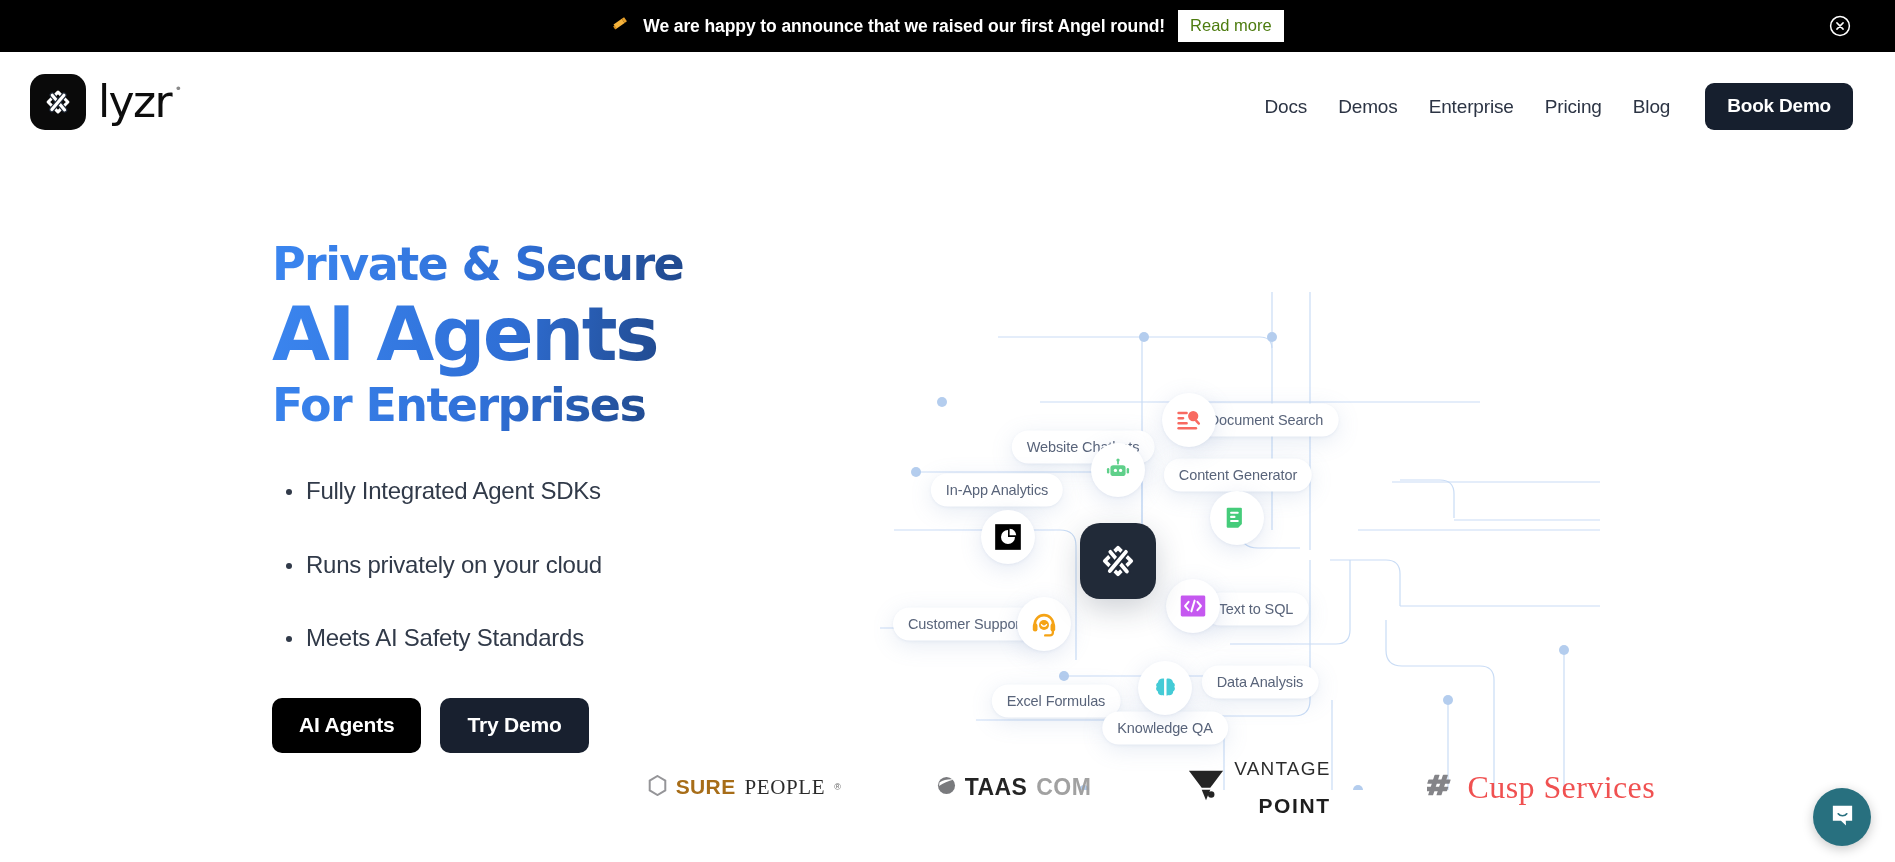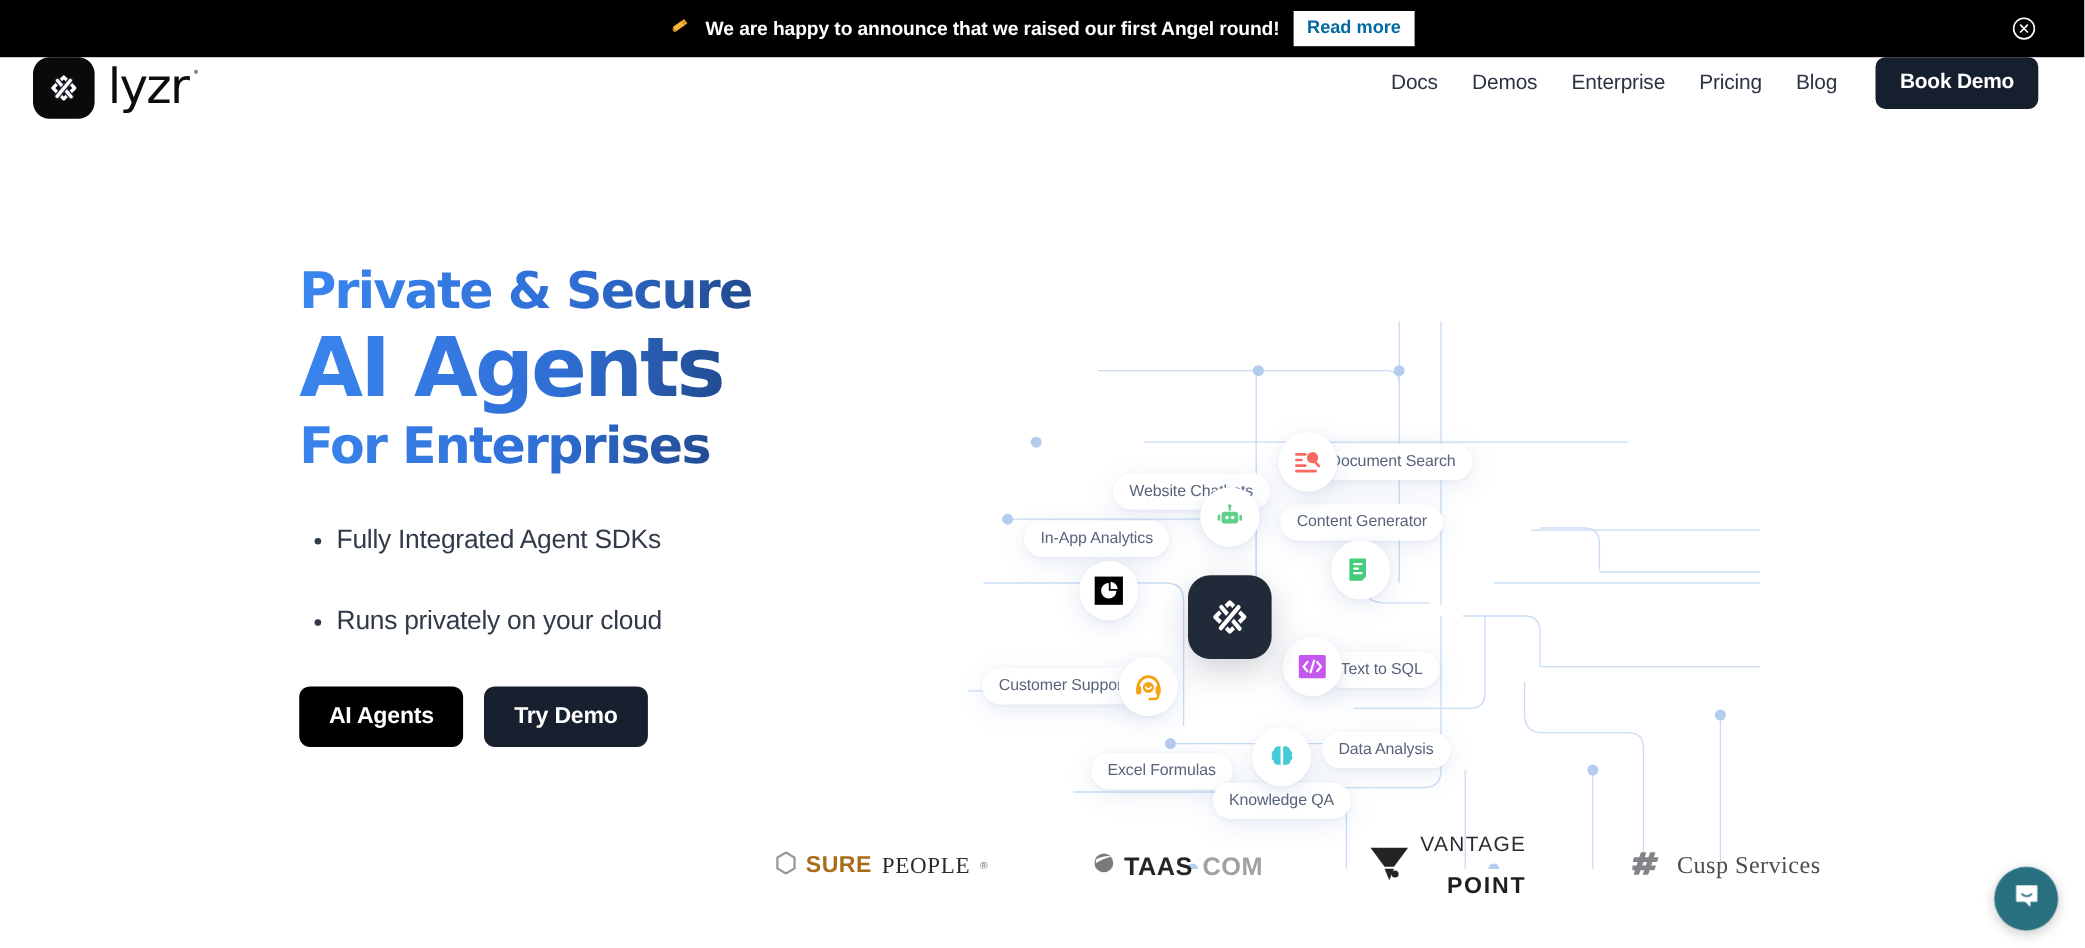--- a/index.html
+++ b/index.html
@@ -38,23 +38,23 @@
   .announce-text {
     color: #ffffff;
     font-size: 17.5px;
     font-weight: 700;
     letter-spacing: -0.1px;
     white-space: nowrap;
   }
   .announce-cta {
     display: inline-block;
     background: #ffffff;
-    color: #0369a1;
+    color: #4d7c0f;
     font-size: 16.5px;
-    font-weight: 700;
+    font-weight: 400;
     padding: 6px 12px 7px;
     border: none;
     cursor: pointer;
     font-family: inherit;
     line-height: 1.15;
   }
   .announce-close {
     position: absolute;
     right: 42px;
     top: 50%;
@@ -64,21 +64,21 @@
     cursor: pointer;
     display: flex;
     align-items: center;
     justify-content: center;
   }
 
   
   .site-header {
     height: 78px;
     display: flex;
-    align-items: flex-start;
+    align-items: flex-end;
     padding: 0 42px 0 30px;
     background: #ffffff;
   }
   .brand {
     display: flex;
     align-items: center;
     gap: 12px;
     cursor: pointer;
   }
   .brand-tile {
@@ -291,22 +291,22 @@
 
   .logo-taascom .t1 { font-weight: 700; font-size: 23px; color: #141414; letter-spacing: 0.4px; }
   .logo-taascom .t2 { font-weight: 700; font-size: 23px; color: #9a9a9a; letter-spacing: 0.4px; }
 
   .logo-vantage .stack { display: flex; flex-direction: column; line-height: 1; gap: 17px; text-align: right; }
   .logo-vantage .v1 { font-size: 19px; color: #1a1a1a; letter-spacing: 1.2px; font-weight: 400; }
   .logo-vantage .v2 { font-size: 21px; color: #0d0d0d; letter-spacing: 1.6px; font-weight: 700; }
 
   .logo-cusp .c1 {
     font-family: "Liberation Serif", serif;
-    font-size: 22px;
-    color: #404040;
+    font-size: 32px;
+    color: #ef4444;
     letter-spacing: 0.4px;
   }
 
   
   .chat-launcher {
     position: fixed;
     right: 24px;
     bottom: 16px;
     width: 58px;
     height: 58px;
@@ -373,20 +373,21 @@
   <div class="hero-copy">
     <h1 class="hero-title">
       <div class="hero-line1">Private &amp; Secure</div>
       <div class="hero-line2">AI Agents</div>
       <div class="hero-line3">For Enterprises</div>
     </h1>
 
     <ul class="hero-bullets">
       <li>Fully Integrated Agent SDKs</li>
       <li>Runs privately on your cloud</li>
+      <li>Meets AI Safety Standards</li>
     </ul>
 
     <div class="hero-actions">
       <button class="btn btn-primary">AI Agents</button>
       <button class="btn btn-secondary">Try Demo</button>
     </div>
   </div>
 
   <div class="hero-graphic">
 

